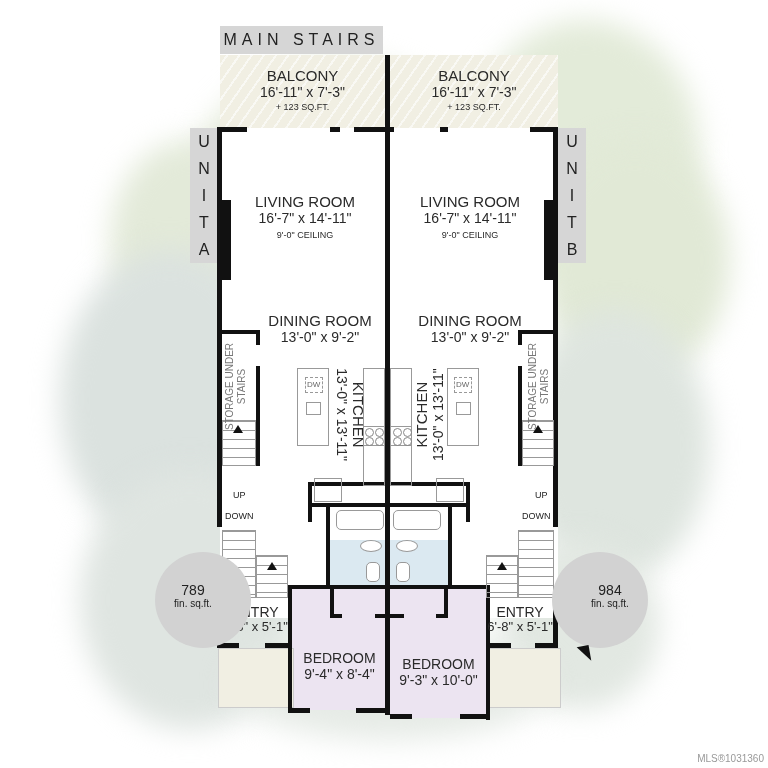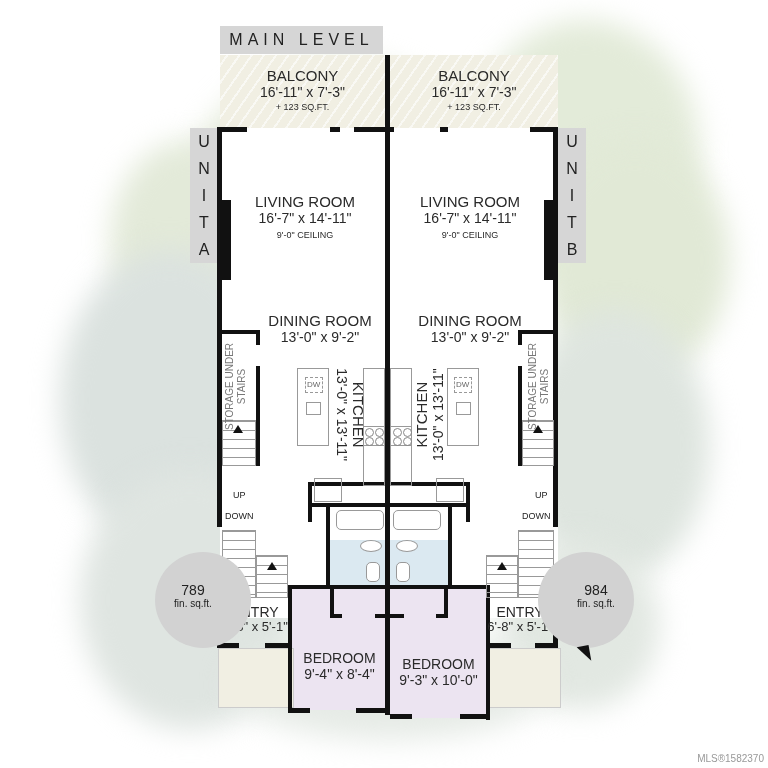--- a/index.html
+++ b/index.html
@@ -29,21 +29,21 @@
   <div class="blob" style="left:190px;top:60px;width:300px;height:260px;background:#e4ebda;"></div>
   <div class="blob" style="left:110px;top:140px;width:160px;height:200px;background:#e3ead9;"></div>
   <div class="blob" style="left:60px;top:250px;width:220px;height:300px;background:#dbe2df;"></div>
   <div class="blob" style="left:80px;top:470px;width:220px;height:260px;background:#dfe5e1;"></div>
   <div class="blob" style="left:520px;top:310px;width:190px;height:270px;background:#dee5df;"></div>
   <div class="blob" style="left:500px;top:540px;width:160px;height:170px;background:#e2e8e2;"></div>
   <div class="blob" style="left:230px;top:630px;width:320px;height:110px;background:#e6ebe6;"></div>
 </div>
 
 <div class="abs" style="left:220px;top:26px;width:163px;height:28px;background:#d6d6d6;display:flex;align-items:center;justify-content:center;">
-  <span style="font-size:16px;letter-spacing:5px;color:#222;">MAIN LEVEL</span>
+  <span style="font-size:16px;letter-spacing:5px;color:#222;">MAIN STAIRS</span>
 </div>
 
 <div class="abs hatch" style="left:220px;top:55px;width:165px;height:73px;"></div>
 <div class="abs hatch" style="left:390px;top:55px;width:168px;height:73px;"></div>
 <div class="lbl" style="left:220px;top:67px;width:165px;">
   <div class="title">BALCONY</div>
   <div class="dim">16'-11" x 7'-3"</div>
   <div class="small" style="margin-top:2px;">+ 123 SQ.FT.</div>
 </div>
 <div class="lbl" style="left:390px;top:67px;width:168px;">
@@ -234,20 +234,20 @@
 </div>
 <div class="lbl" style="left:390px;top:656px;width:97px;">
   <div class="dim">BEDROOM</div>
   <div class="dim">9'-3" x 10'-0"</div>
 </div>
 
 <div class="sqft" style="left:155px;top:552px;">
   <div class="n" style="margin-left:-20px;">789</div>
   <div class="u" style="margin-left:-20px;">fin. sq.ft.</div>
 </div>
-<div class="sqft" style="left:538px;top:552px;">
+<div class="sqft" style="left:552px;top:552px;">
   <div class="n" style="margin-left:20px;">984</div>
   <div class="u" style="margin-left:20px;">fin. sq.ft.</div>
 </div>
 
 <div class="abs" style="left:578px;top:646px;width:0;height:0;border-left:12px solid transparent;border-top:16px solid #111;transform:rotate(-10deg);"></div>
 
-<div class="abs" style="right:4px;bottom:4px;font-size:10px;color:#999;">MLS®1582370</div>
+<div class="abs" style="right:4px;bottom:4px;font-size:10px;color:#999;">MLS®1031360</div>
 
 </body></html>

